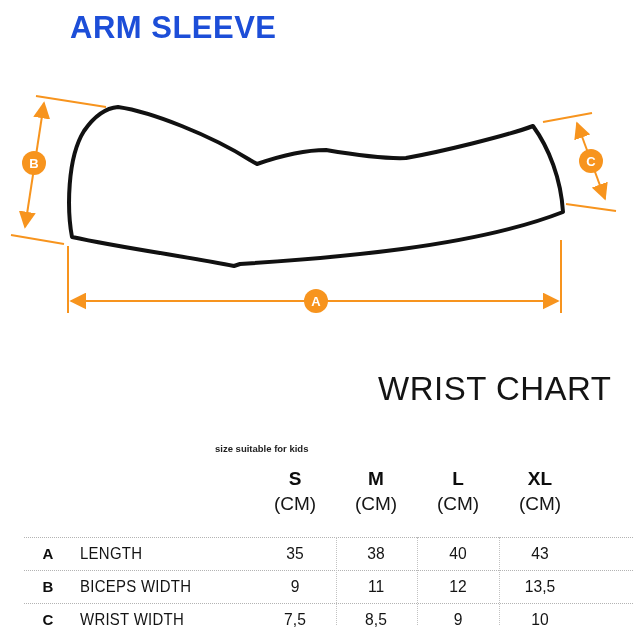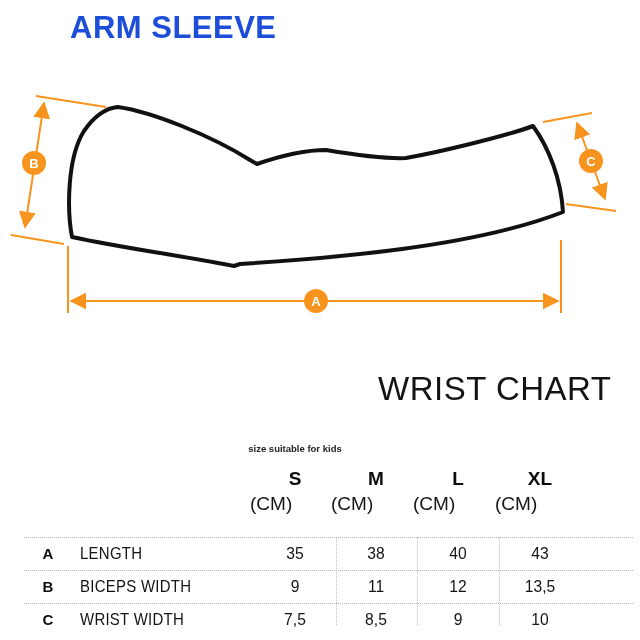--- a/index.html
+++ b/index.html
@@ -11,25 +11,25 @@
   .page-title{
     left:70px;top:10px;font-size:31px;font-weight:700;letter-spacing:.5px;color:#1d4ed8;
     white-space:nowrap;
   }
   .diagram-svg{left:0;top:0;width:640px;height:340px;}
   .size-chart-heading{
     left:378px;top:370px;font-size:33px;font-weight:400;letter-spacing:.5px;color:#141414;
     white-space:nowrap;
   }
   .size-note{
-    left:215px;top:444px;width:160px;text-align:center;
+    left:215px;top:444px;width:160px;text-align:left;
     font-size:9.5px;line-height:10.5px;font-weight:600;color:#222;
   }
   .col-size{top:468px;width:90px;text-align:center;font-size:19px;font-weight:700;color:#0d0d0d;}
-  .col-unit{top:493px;width:90px;font-size:19px;font-weight:400;color:#161616;}
+  .col-unit{top:493px;width:90px;text-align:center;font-size:19px;font-weight:400;color:#161616;}
   .hline{left:24px;width:609px;height:0;border-top:1.5px dotted #b3b3b3;}
   .vline{width:0;top:537px;height:88px;border-left:1.5px dotted #c2c2c2;}
   .row{left:0;width:640px;height:33px;}
   .row-key{
     position:absolute;left:36px;top:0;width:24px;height:33px;line-height:34px;text-align:center;
     font-size:15px;font-weight:700;color:#0d0d0d;
   }
   .row-label{
     position:absolute;left:80px;top:0;height:33px;line-height:34px;
     font-size:17px;font-weight:500;color:#141414;letter-spacing:.3px;

